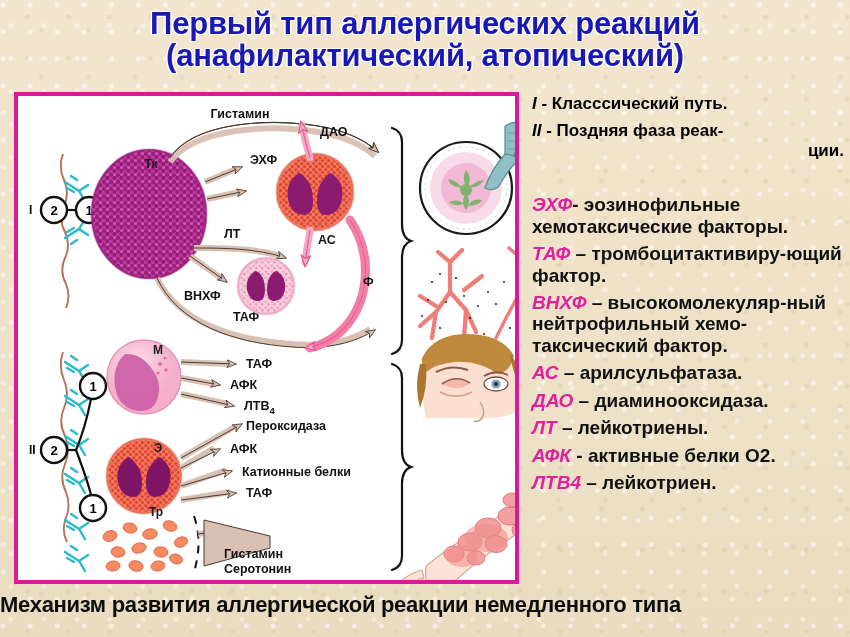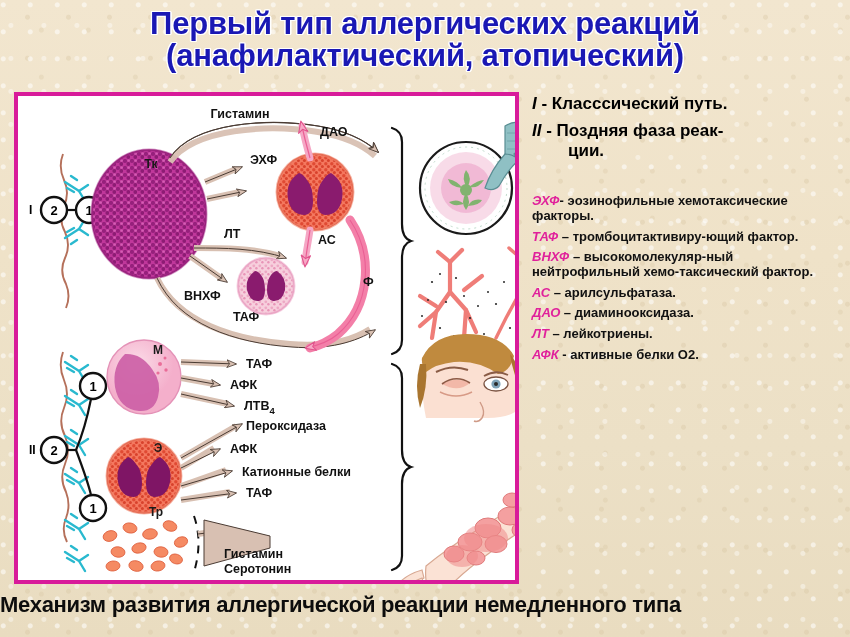--- a/index.html
+++ b/index.html
@@ -38,23 +38,23 @@
 
   
   #legend-col{
     position:absolute; left:532px; top:94px; width:312px; height:488px;
   }
   .lg-roman{
     font-size:17px; font-weight:bold; color:#000; line-height:1.18;
     margin-bottom:7px;
   }
   .lg-roman .rn{ font-style:italic; }
-  .lg-roman .ind{ display:block; padding-left:36px; }
+  .lg-roman .ind{ display:block; padding-left:36px;text-align:right; }
   .lg-abbr{
-    font-size:13px; font-weight:bold; color:#111; line-height:1.13;
+    font-size:19px; font-weight:bold; color:#111; line-height:1.13;
     margin-bottom:6px;
   }
   .lg-abbr .ab{ color:#e0219b; font-style:italic; font-weight:bold; }
   #legend-gap{ height:26px; }
 
   
   #bottom-caption{
     position:absolute; left:0; top:592px; width:681px; text-align:center;
     font-size:22px; font-weight:bold; color:#0d0d0d; letter-spacing:-.3px;
   }
@@ -454,15 +454,18 @@
   </div>
   <div class="lg-abbr">
     <span class="ab">ДАО</span><span> – </span><span>диаминооксидаза.</span>
   </div>
   <div class="lg-abbr">
     <span class="ab">ЛТ</span><span> – </span><span>лейкотриены.</span>
   </div>
   <div class="lg-abbr">
     <span class="ab">АФК</span><span> - </span><span>активные белки О2.</span>
   </div>
+  <div class="lg-abbr">
+    <span class="ab">ЛТВ4</span><span> – </span><span>лейкотриен.</span>
+  </div>
 </div>
 
 <div id="bottom-caption">Механизм развития аллергической реакции немедленного типа</div>
 
 </body></html>

